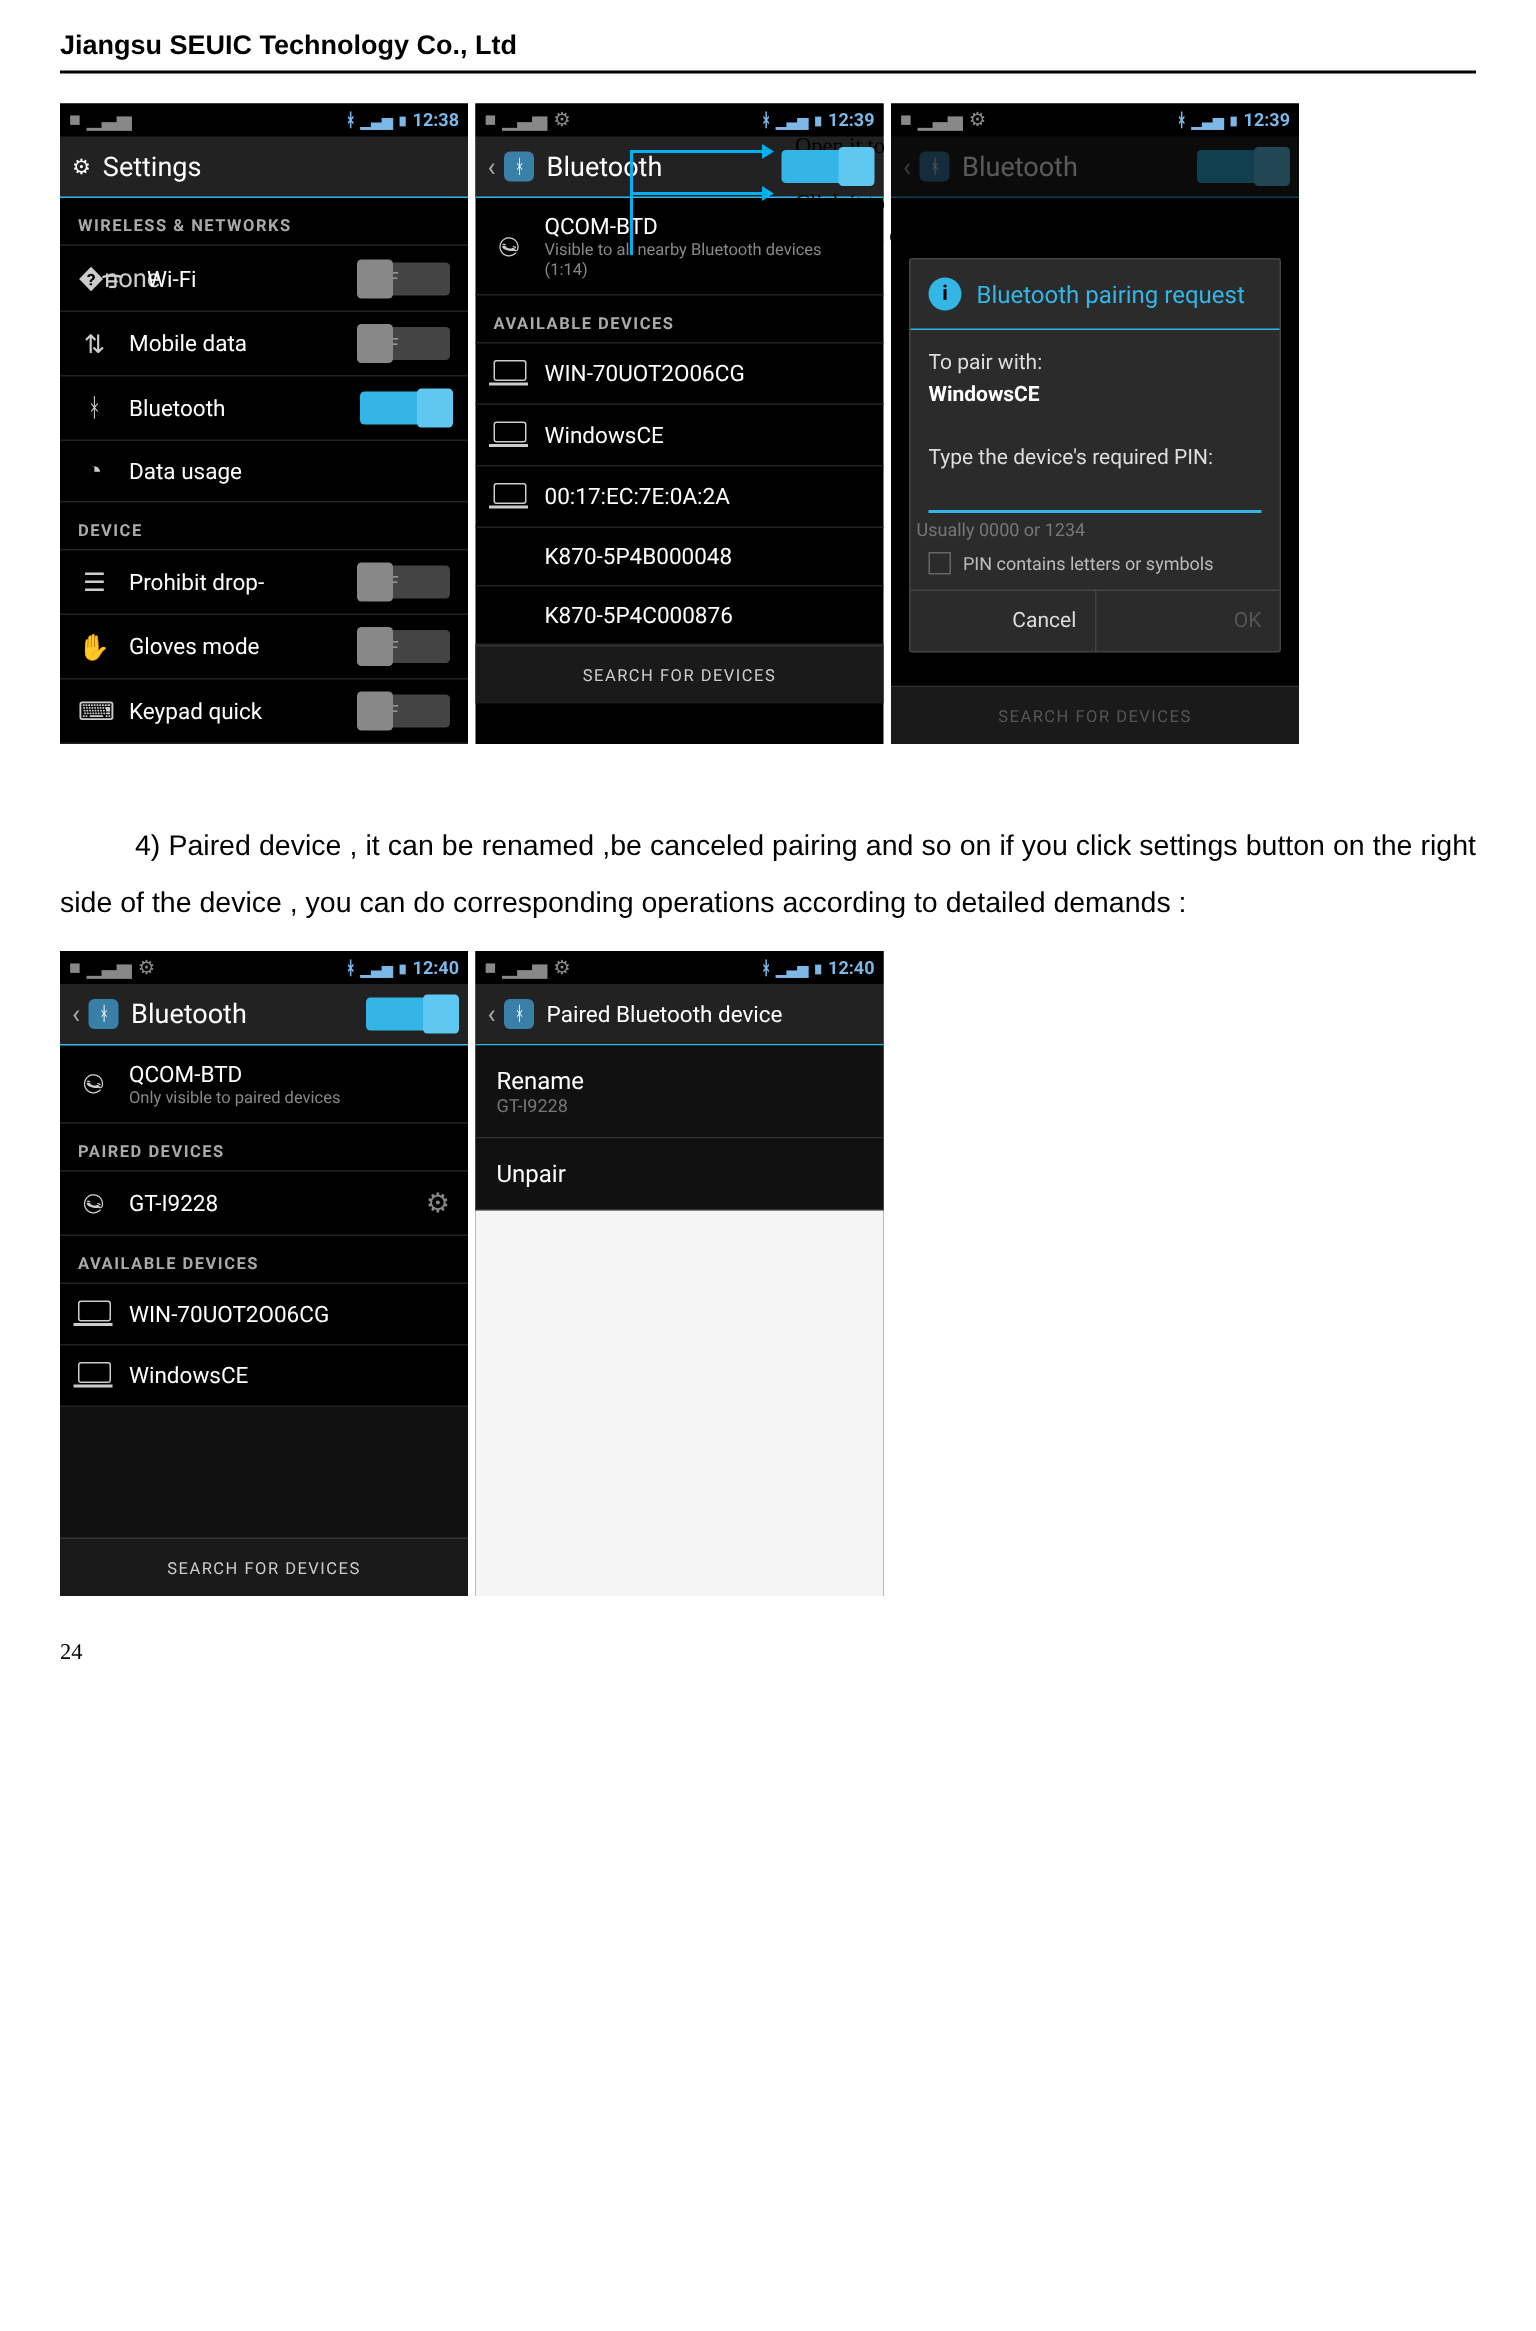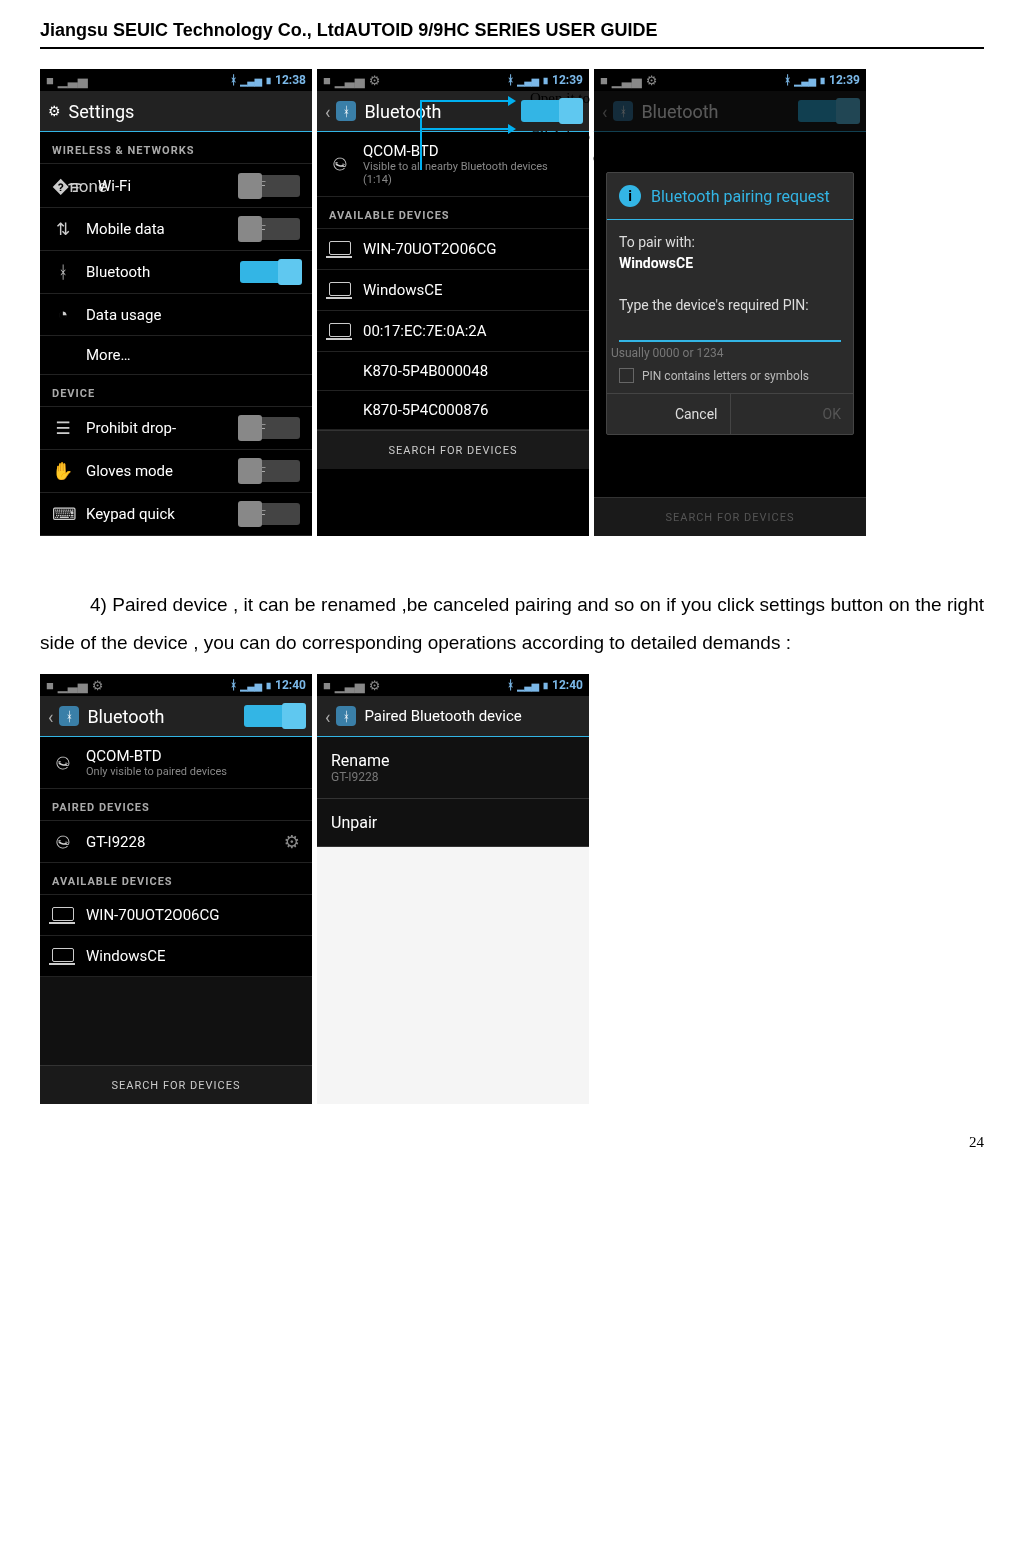--- a/index.html
+++ b/index.html
@@ -46,40 +46,39 @@
 .dlg-input{margin:4px 12px;border-bottom:2px solid #33b5e5;padding:4px 0}
 .dlg-hint{padding:0 4px 8px;font-size:12px;color:#777}
 .dlg-chk{padding:0 12px 10px;font-size:12px;color:#bbb;display:flex;gap:8px;align-items:center}
 .dlg-chk .box{width:13px;height:13px;border:1px solid #666}
 .dlg-btns{display:flex;border-top:1px solid #444}
 .dlg-btns div{flex:1;text-align:right;padding:12px;font-size:14px}
 .dlg-btns div:first-child{border-right:1px solid #444;color:#ddd}
 .dlg-btns div:last-child{color:#555}
 .body-text{font-size:19px;line-height:2;margin:50px 0 12px;text-align:justify}
 .body-text .num{margin-left:50px}
-.pgnum{text-align:right;font-family:'Times New Roman',serif;margin-top:30px;font-size:15px}
+.pgnum{text-align:left;font-family:'Times New Roman',serif;margin-top:30px;font-size:15px}
 .lap{display:inline-block;width:20px;height:12px;border:1.5px solid #ccc;border-radius:2px;position:relative}
 .lap::after{content:"";position:absolute;width:26px;height:2px;background:#ccc;bottom:-4px;left:-4px}
 .phn-ic{display:inline-block;transform:rotate(-100deg);font-size:18px}
 .gear{font-size:18px;color:#888}
 .row2{display:flex;gap:5px}
 .row2 .phone{height:430px}
 .flex1{flex:1;background:#111}
 .white-area{flex:1;background:#f5f5f5}
 .item.opt{background:#111;border-bottom:1px solid #333;padding:14px}
 .item.opt .lbl{font-size:16px}
 .item.opt .sub{font-size:12px;color:#777}
 </style>
 </head>
 <body>
 
 <div class="page">
   <div class="hdr">
     <span>Jiangsu SEUIC Technology Co., Ltd</span>
-    <span>AUTOID 9/9HC SERIES USER GUIDE</span>
   </div>
 
   <div class="callouts">
     <div>Open it to search Bluetooth devices</div>
     <div>Click it to be visible to all nearby</div>
     <div> Bluetooth devices</div>
   </div>
   <div class="arrow-wrap">
     <div class="arrow"></div>
     <div class="arrow a2"></div>
@@ -118,24 +117,20 @@
       <div class="item">
           <span class="ic">ᚼ</span>
           <span class="lbl">Bluetooth</span>
           <span class="sw on">
             <span>ON</span>
           </span>
         </div>
       <div class="item">
           <span class="ic">◔</span>
           <span class="lbl">Data usage</span>
-        </div>
-      <div class="item">
-          <span class="ic"></span>
-          <span class="lbl">More…</span>
         </div>
       <div class="section">DEVICE</div>
       <div class="item">
           <span class="ic">☰</span>
           <span class="lbl">Prohibit drop-</span>
           <span class="sw off">
             <span>OFF</span>
           </span>
         </div>
       <div class="item">

